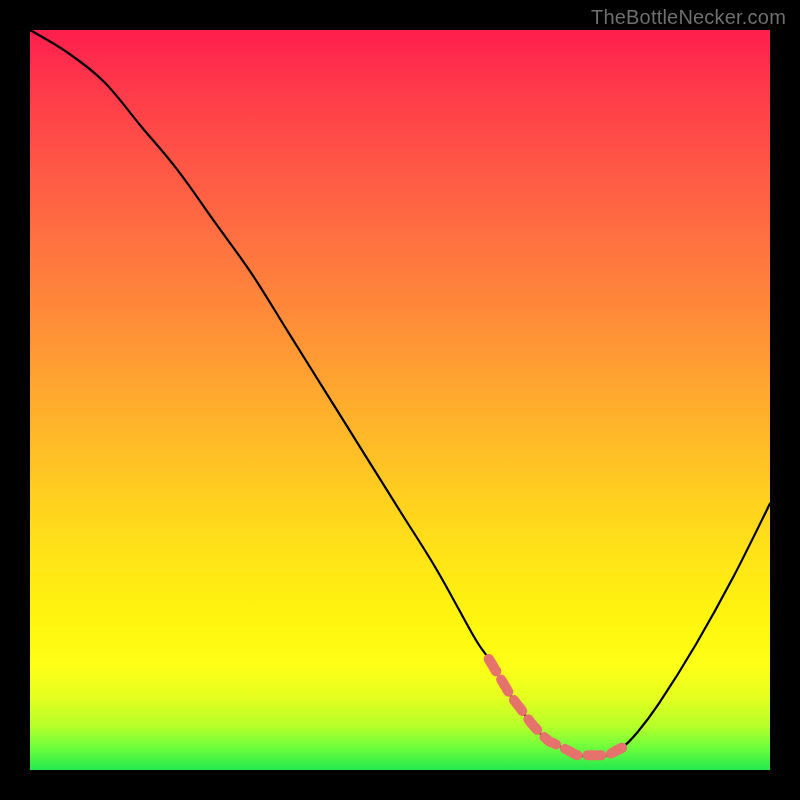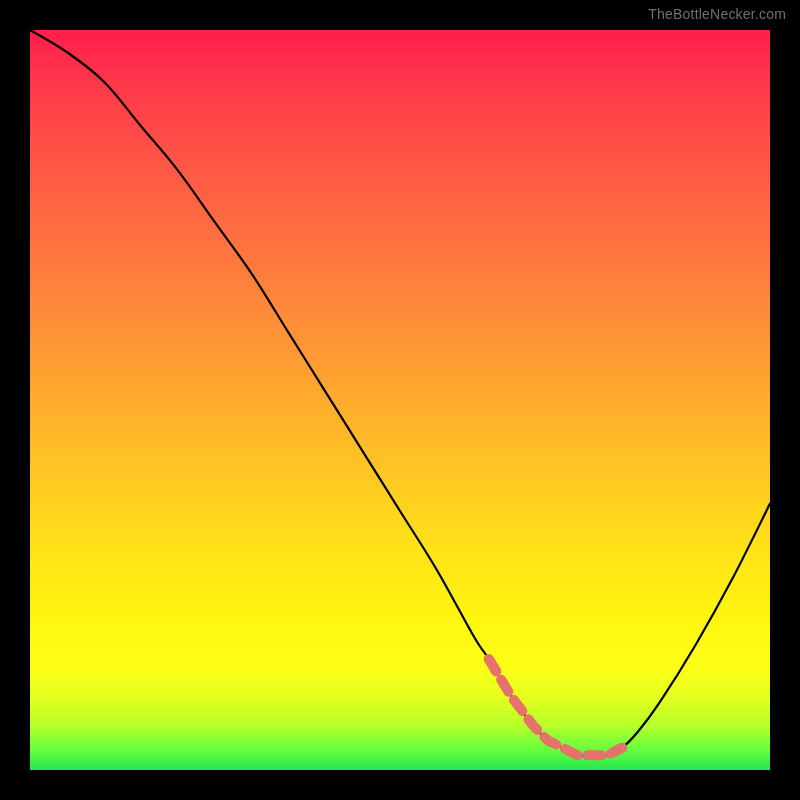--- a/index.html
+++ b/index.html
@@ -11,21 +11,21 @@
     width: 800px;
     height: 800px;
     background: #000;
   }
 
   .watermark {
     position: absolute;
     top: 6px;
     right: 14px;
     color: #6f6f6f;
-    font-size: 14px;
+    font-size: 20px;
     font-family: Arial, sans-serif;
     letter-spacing: 0.2px;
   }
 
   .plot {
     position: absolute;
     left: 30px;
     top: 30px;
     width: 740px;
     height: 740px;

